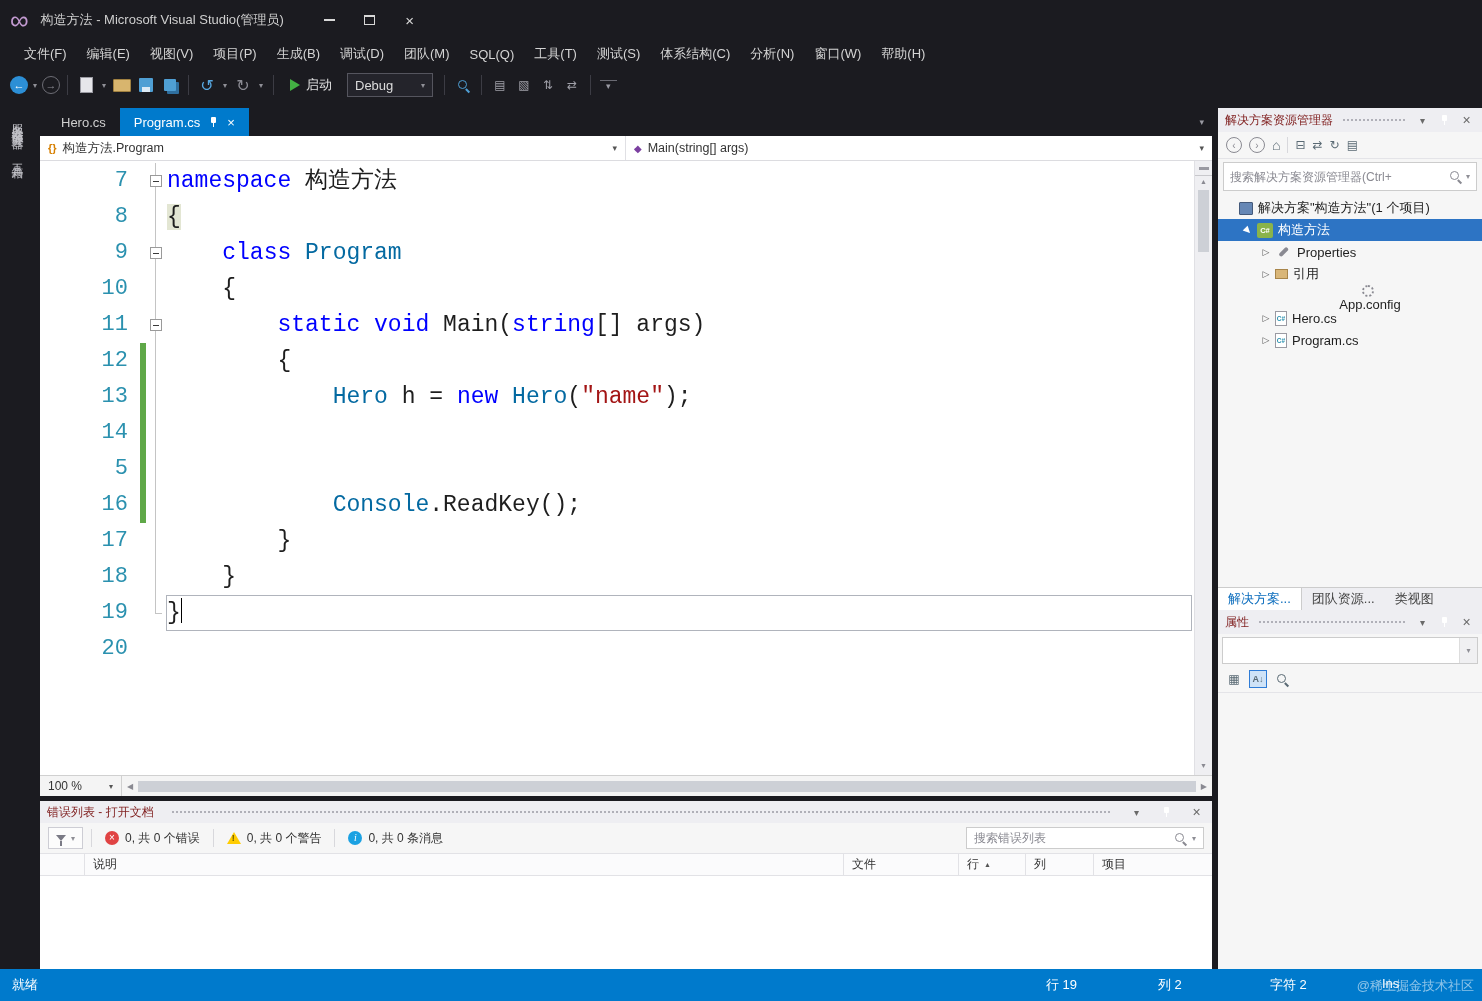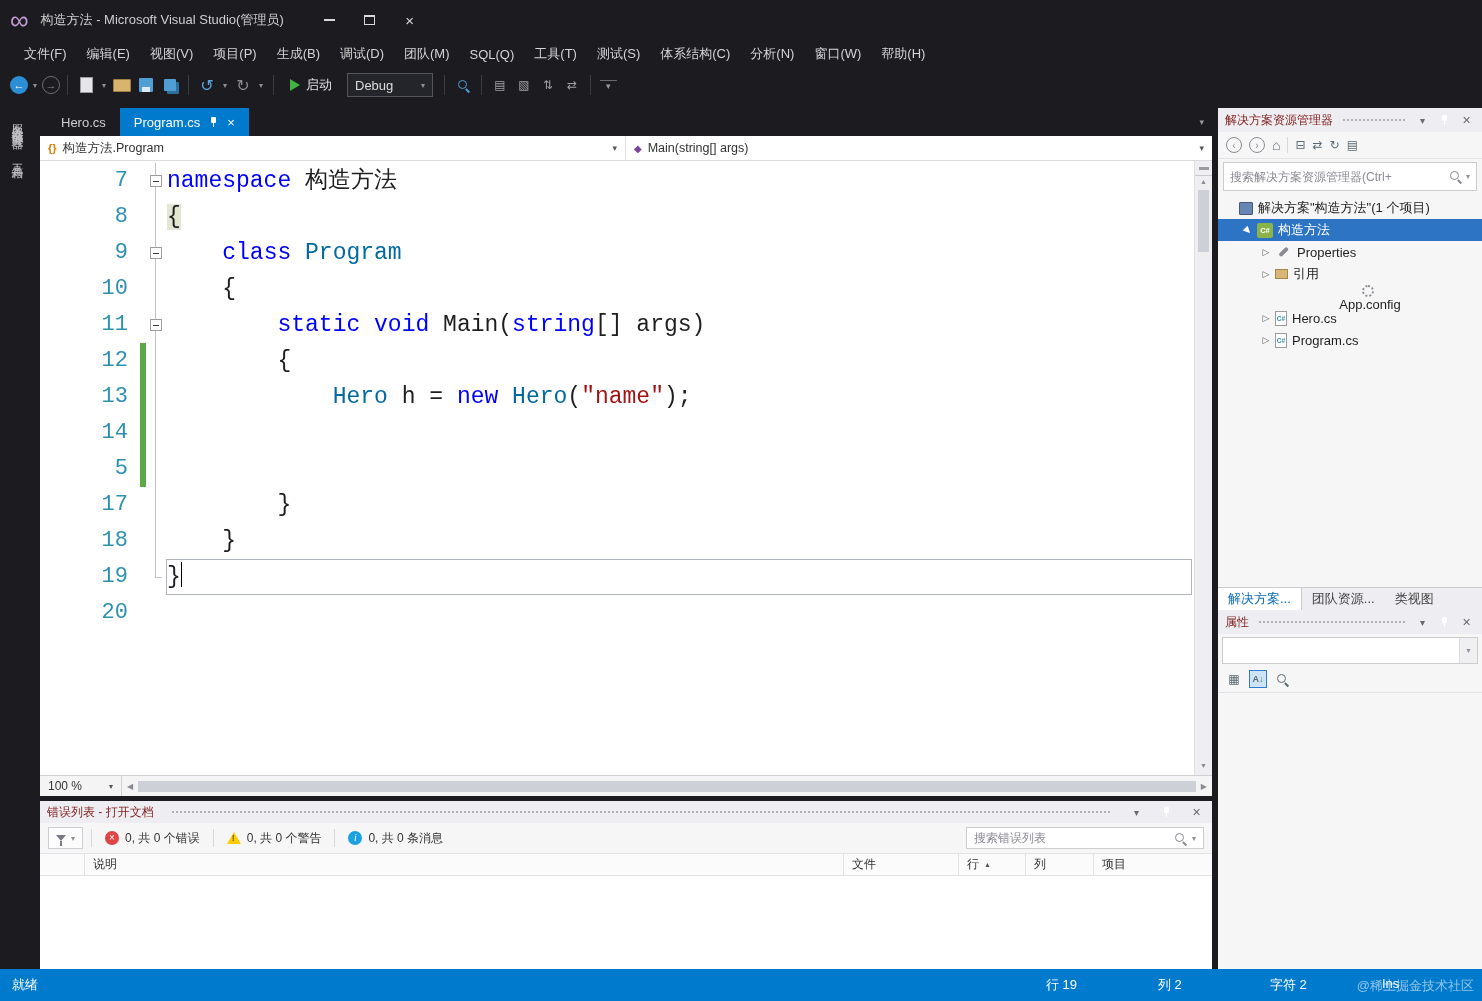--- a/index.html
+++ b/index.html
@@ -347,20 +347,26 @@
               <span class="fold-col fold-line"></span>
               <span class="line-content"></span>
             </div>
             <div class="code-line">
               <span class="line-num">5</span>
               <span class="change-bar changed"></span>
               <span class="fold-col fold-line"></span>
               <span class="line-content"></span>
             </div>
             <div class="code-line">
+              <span class="line-num">16</span>
+              <span class="change-bar changed"></span>
+              <span class="fold-col fold-line"></span>
+              <span class="line-content"><span class="tok-pl">            </span><span class="tok-ty">Console</span><span class="tok-pl">.ReadKey();</span></span>
+            </div>
+            <div class="code-line">
               <span class="line-num">17</span>
               <span class="change-bar"></span>
               <span class="fold-col fold-line"></span>
               <span class="line-content"><span class="tok-pl">        }</span></span>
             </div>
             <div class="code-line">
               <span class="line-num">18</span>
               <span class="change-bar"></span>
               <span class="fold-col fold-line"></span>
               <span class="line-content"><span class="tok-pl">    }</span></span>

